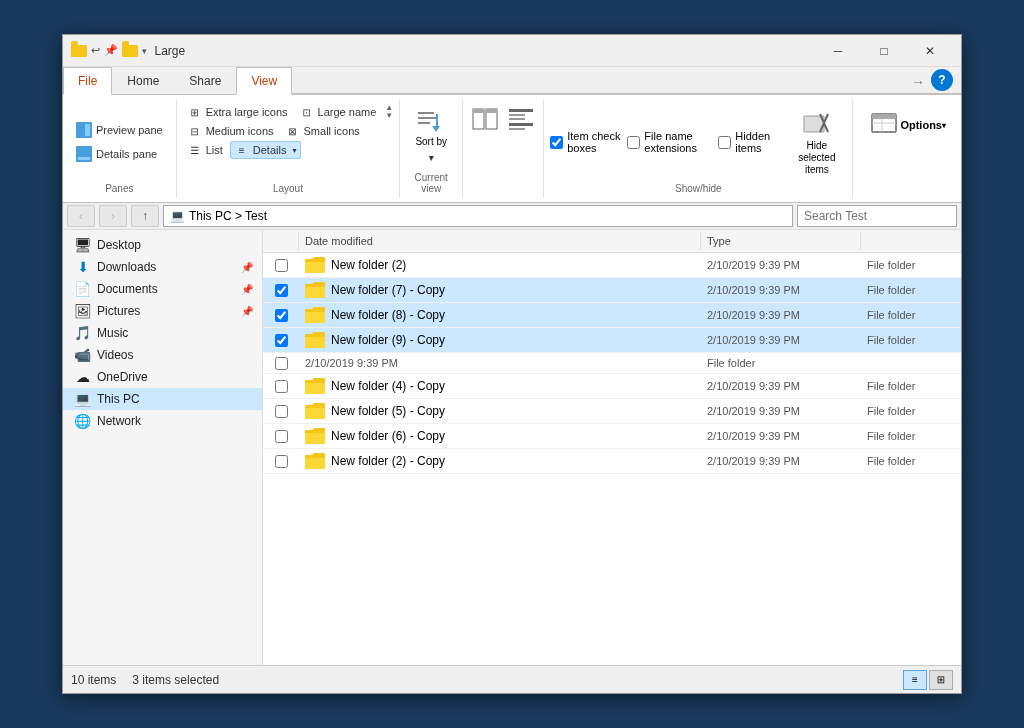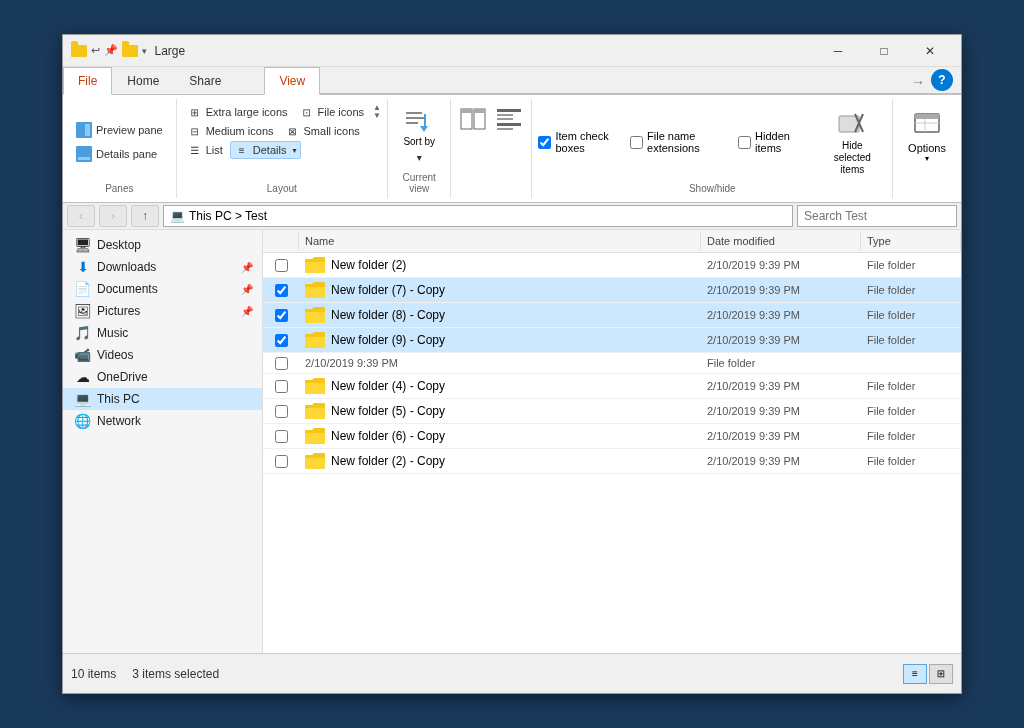--- a/index.html
+++ b/index.html
@@ -301,27 +301,28 @@
 
     
     .options-group {
       padding: 4px 6px;
       display: flex;
       flex-direction: column;
       align-items: center;
     }
     .options-btn {
       display: flex;
-      flex-direction: column;
+      flex-direction: row;
       align-items: center;
       padding: 4px 8px;
       cursor: pointer;
       border: 1px solid transparent;
       border-radius: 2px;
       font-size: 11px;
+      font-weight: bold;
     }
 
     
     .ribbon-row {
       display: flex;
       gap: 2px;
       align-items: center;
     }
     .showhide-layout {
       display: flex;
@@ -433,21 +434,21 @@
       font-size: 11px;
     }
     .file-type {
       padding: 4px 6px;
       color: #555;
       font-size: 11px;
     }
 
     
     .statusbar {
-      height: 40px;
+      height: 28px;
       background: #f0f0f0;
       border-top: 1px solid #ccc;
       display: flex;
       align-items: center;
       padding: 0 8px;
       font-size: 12px;
       color: #333;
       gap: 16px;
     }
     .statusbar-right {
@@ -553,21 +554,21 @@
       <button class="win-btn">─</button>
       <button class="win-btn">□</button>
       <button class="win-btn close">✕</button>
     </div>
   </div>
 
   <div class="ribbon-tabs">
     <div class="ribbon-tab active">File</div>
     <div class="ribbon-tab">Home</div>
     <div class="ribbon-tab">Share</div>
-    <div class="ribbon-tab active" style="background:#fff;border:1px solid #c0c0c0;border-bottom-color:#fff;margin-left:28px;">View</div>
+    <div class="ribbon-tab active" style="background:#fff;border:1px solid #c0c0c0;border-bottom-color:#fff;">View</div>
     <div style="flex:1;border-bottom:1px solid #c0c0c0;"></div>
     <div style="display:flex;align-items:center;gap:6px;padding:0 8px;border-bottom:1px solid #c0c0c0;">
       <span style="font-size:14px;color:#777;">→</span>
       <button class="help-btn">?</button>
     </div>
   </div>
 
   <div class="ribbon">
 
     <div class="panes-group">
@@ -598,21 +599,21 @@
 
     <div class="layout-group">
       <div class="ribbon-section-rows">
         <div class="ribbon-row">
           <div class="layout-btn">
             <div class="layout-icon">⊞</div>
             <span>Extra large icons</span>
           </div>
           <div class="layout-btn">
             <div class="layout-icon">⊡</div>
-            <span>File icons</span>
+            <span>Large name</span>
           </div>
           <div style="display:flex;flex-direction:column;justify-content:center;margin-left:2px;">
             <span style="font-size:8px;cursor:pointer;color:#666;line-height:1;">▲</span>
             <span style="font-size:8px;cursor:pointer;color:#666;line-height:1;">▼</span>
           </div>
         </div>
         <div class="ribbon-row">
           <div class="layout-btn">
             <div class="layout-icon">⊟</div>
             <span>Medium icons</span>
@@ -770,21 +771,20 @@
       </div>
       <div class="sidebar-item">
         <span class="sidebar-icon">🌐</span>
         <span>Network</span>
       </div>
     </div>
 
     <div class="file-list">
       <div class="file-list-header">
         <div class="file-list-header-cell"></div>
-        <div class="file-list-header-cell">Name</div>
         <div class="file-list-header-cell">Date modified</div>
         <div class="file-list-header-cell">Type</div>
       </div>
 
       <div id="file-rows-container">
           <div class="file-row">
     <div class="file-check">
       <input type="checkbox" style="">
     </div>
     <div class="file-name-cell">

